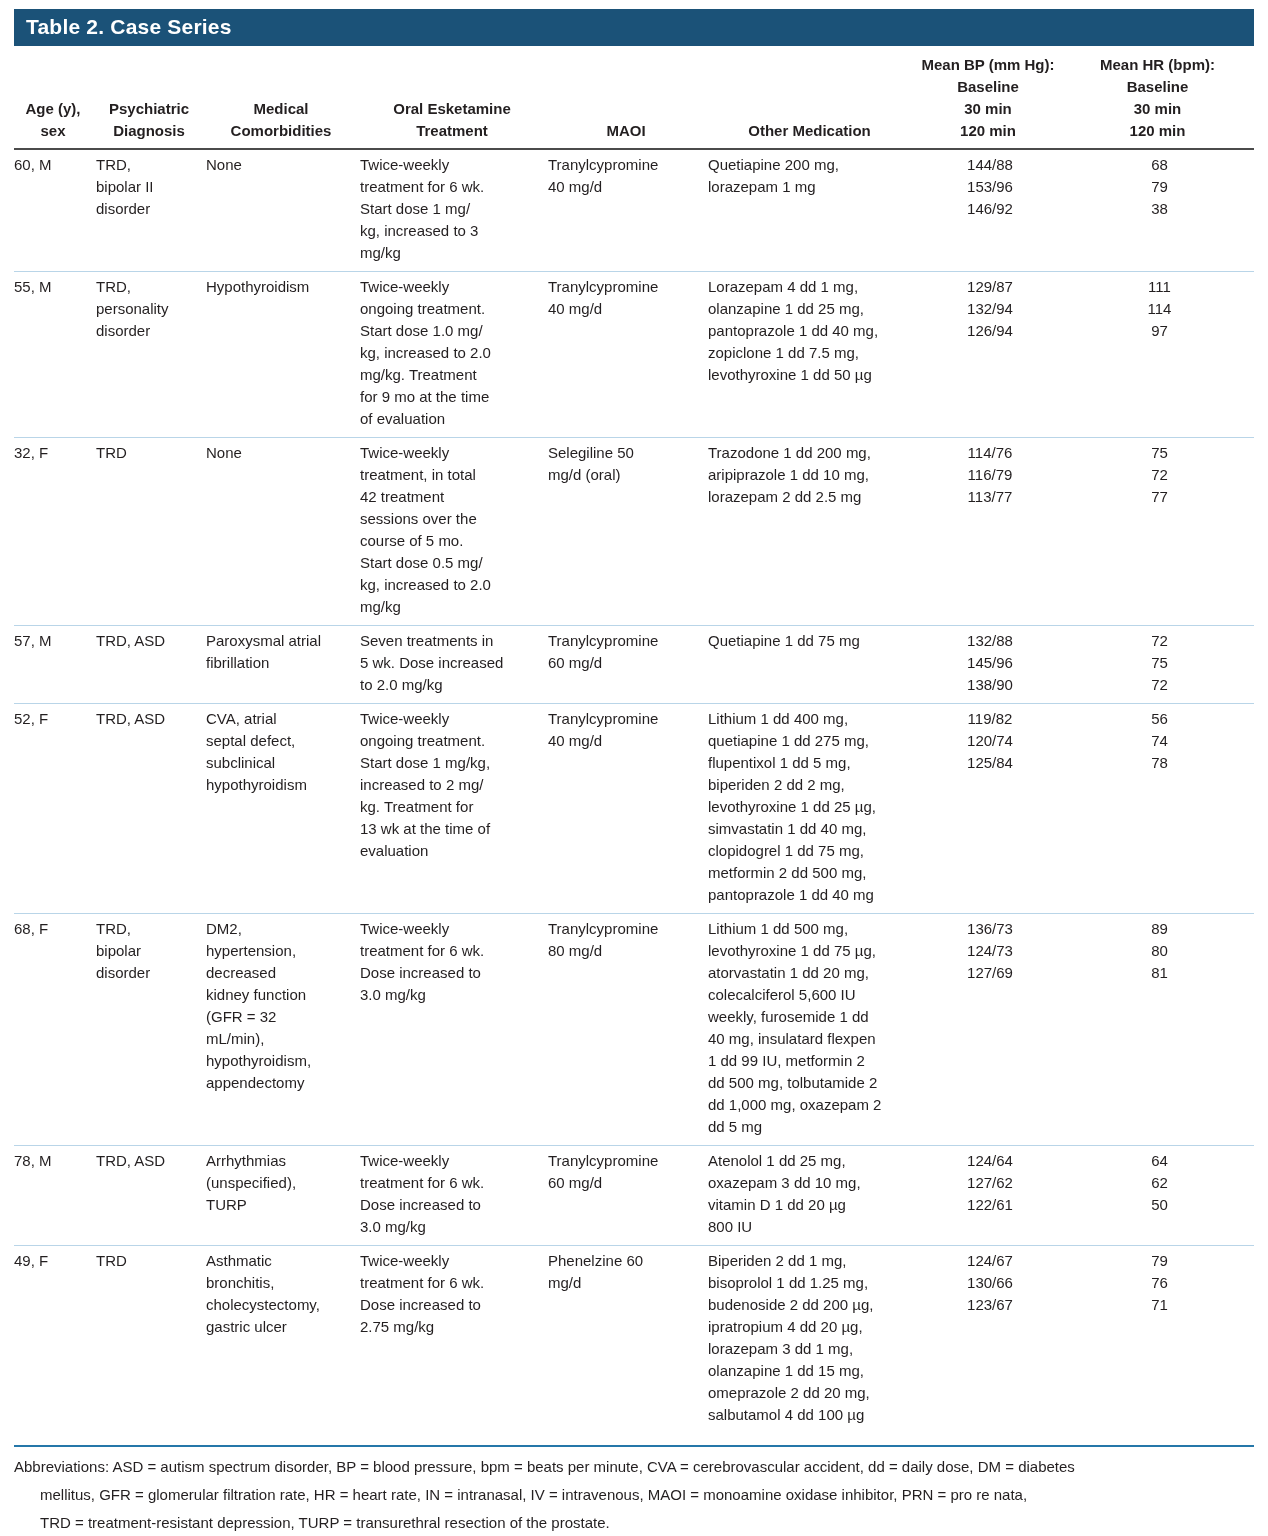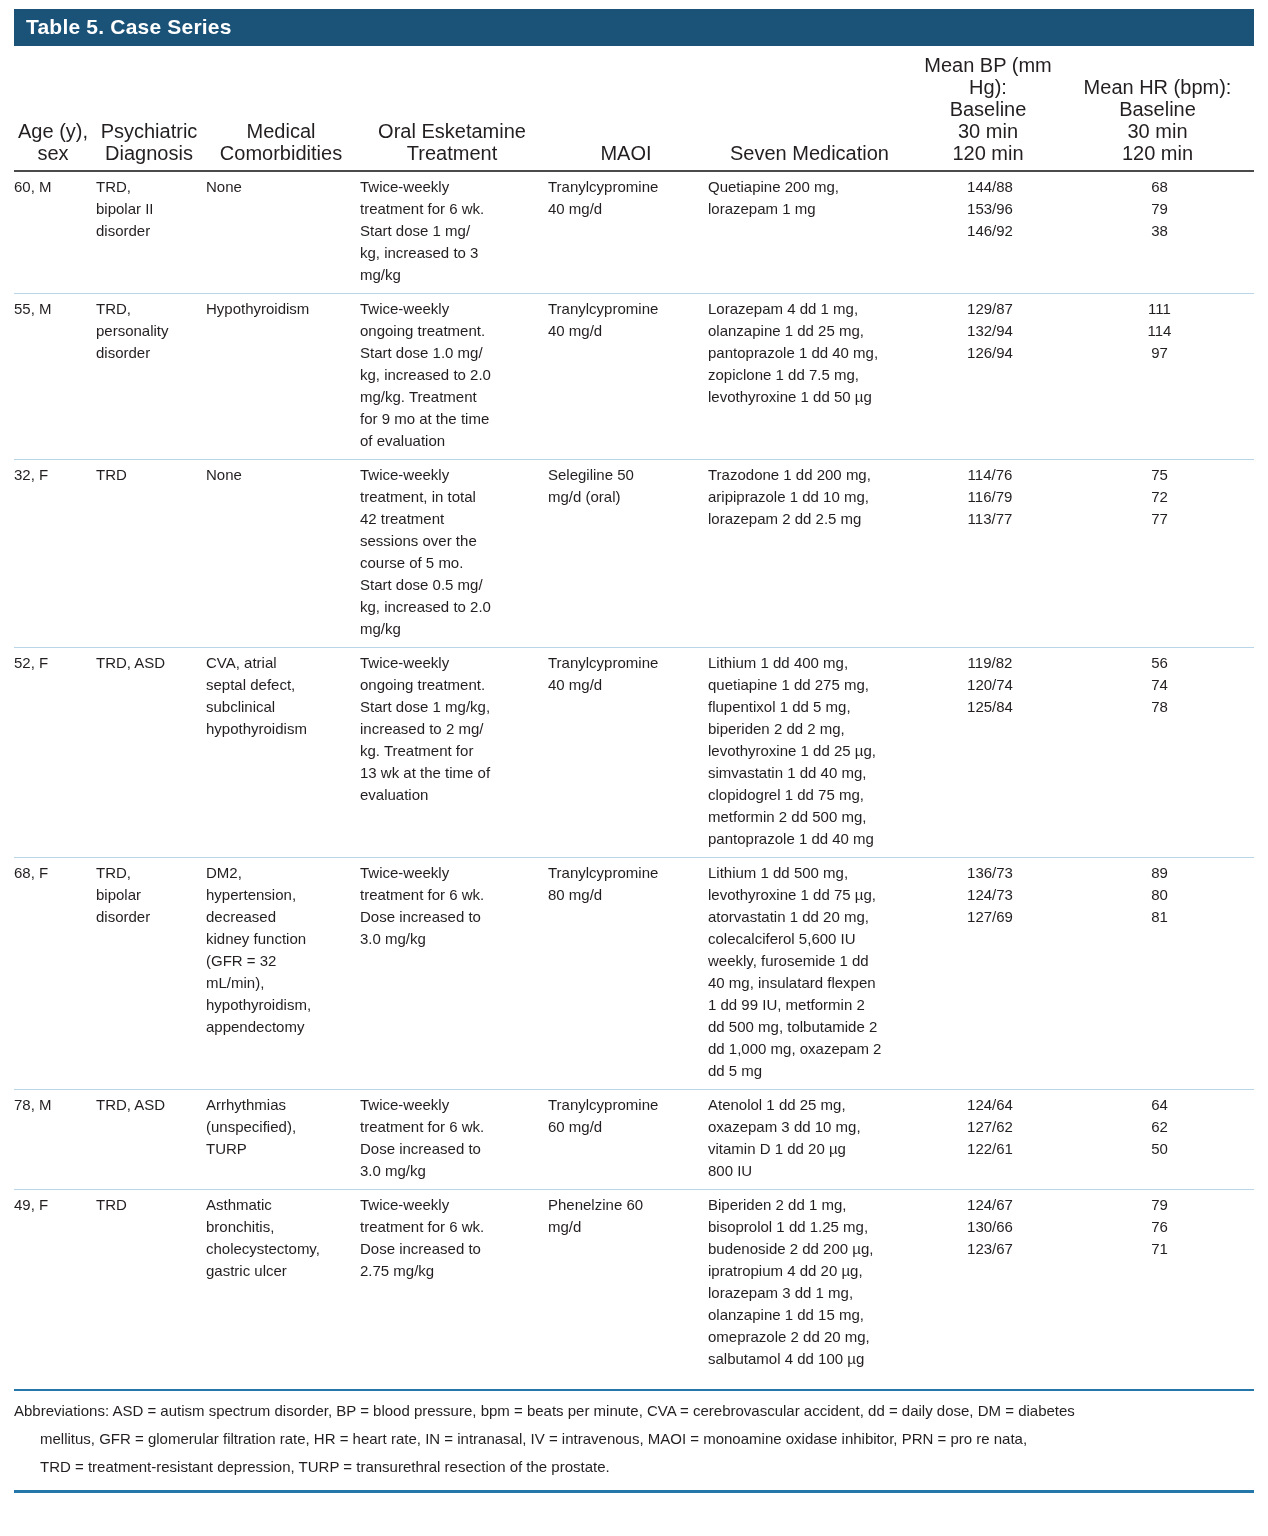--- a/index.html
+++ b/index.html
@@ -32,22 +32,22 @@
   col.c-age{width:82px}
   col.c-dx{width:110px}
   col.c-com{width:154px}
   col.c-tx{width:188px}
   col.c-maoi{width:160px}
   col.c-other{width:207px}
   col.c-bp{width:150px}
   col.c-hr{width:189px}
   th{
     vertical-align:bottom;
-    font-weight:normal;
-    font-size:20px;line-height:22px;
+    font-weight:bold;
+    font-size:15px;line-height:22px;
     white-space:pre-line;
     text-align:center;
     padding:0 4px 6px 0;
     border-bottom:2px solid var(--header-rule);
   }
   th.left{text-align:center;}
   td{
     vertical-align:top;
     font-size:15px;line-height:22px;
     white-space:pre-line;
@@ -64,21 +64,21 @@
     padding:6px 0 9px 0;
     font-size:15px;line-height:28px;
     white-space:pre-line;
     padding-left:26px;text-indent:-26px;
   }
 </style>
 </head>
 <body>
 
 <div class="page">
-  <div class="title-bar">Table 5. Case Series</div>
+  <div class="title-bar">Table 2. Case Series</div>
 
   <table class="case-series">
     <colgroup>
       <col class="c-age">
         <col class="c-dx">
         <col class="c-com">
         <col class="c-tx">
       <col class="c-maoi">
         <col class="c-other">
         <col class="c-bp">
@@ -88,21 +88,21 @@
       <tr>
         <th class="left">Age (y),
 sex</th>
         <th>Psychiatric
 Diagnosis</th>
         <th>Medical
 Comorbidities</th>
         <th>Oral Esketamine
 Treatment</th>
         <th>MAOI</th>
-        <th>Seven Medication</th>
+        <th>Other Medication</th>
         <th>Mean BP (mm Hg):
 Baseline
 30 min
 120 min</th>
         <th>Mean HR (bpm):
 Baseline
 30 min
 120 min</th>
       </tr>
     </thead>
@@ -172,20 +172,38 @@
 mg/d (oral)</td>
           <td>Trazodone 1 dd 200 mg,
 aripiprazole 1 dd 10 mg,
 lorazepam 2 dd 2.5 mg</td>
           <td class="center">114/76
 116/79
 113/77</td>
           <td class="center">75
 72
 77</td>
+        </tr>
+        <tr>
+          <td>57, M</td>
+          <td>TRD, ASD</td>
+          <td>Paroxysmal atrial
+fibrillation</td>
+          <td>Seven treatments in
+5 wk. Dose increased
+to 2.0 mg/kg</td>
+          <td>Tranylcypromine
+60 mg/d</td>
+          <td>Quetiapine 1 dd 75 mg</td>
+          <td class="center">132/88
+145/96
+138/90</td>
+          <td class="center">72
+75
+72</td>
         </tr>
         <tr>
           <td>52, F</td>
           <td>TRD, ASD</td>
           <td>CVA, atrial
 septal defect,
 subclinical
 hypothyroidism</td>
           <td>Twice-weekly
 ongoing treatment.

